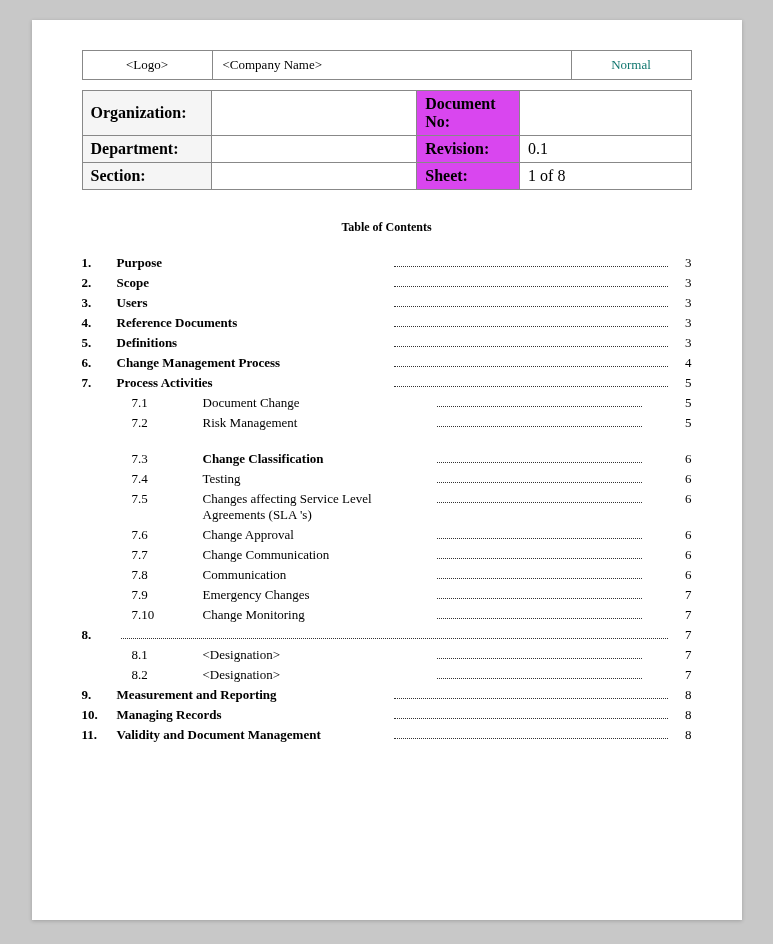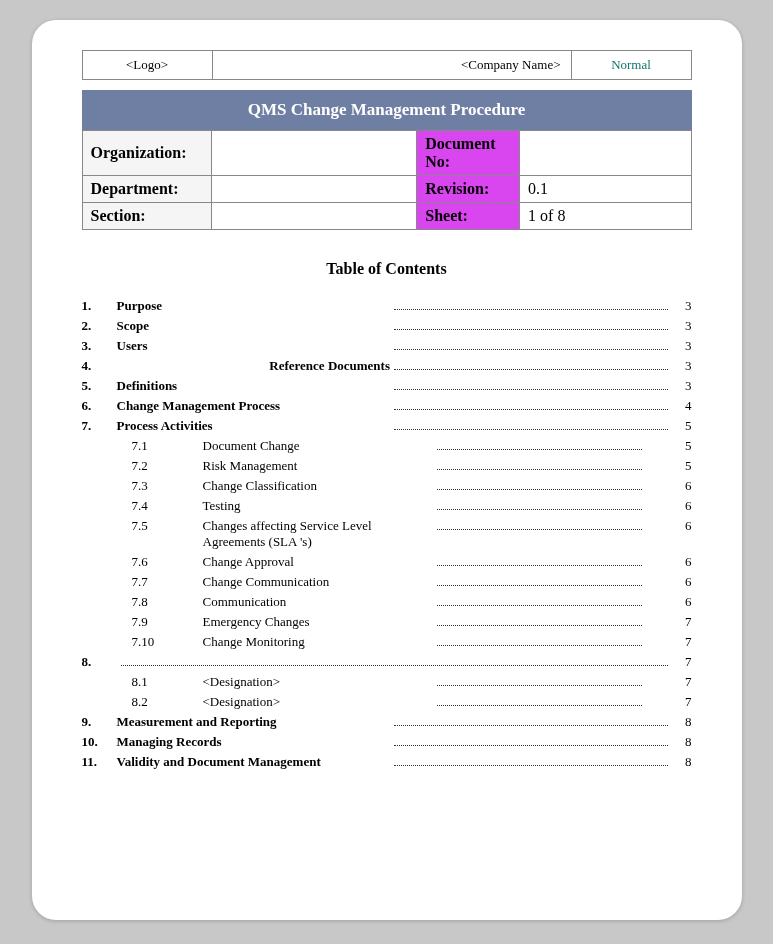--- a/index.html
+++ b/index.html
@@ -17,21 +17,20 @@
       font-family: 'Times New Roman', Times, serif;
       padding: 20px 0;
     }
 
     .page {
       background: #ffffff;
       width: 710px;
       min-height: 900px;
       padding: 30px 50px;
       box-shadow: 0 1px 4px rgba(0,0,0,0.2);
-      border-radius: 24px;
     }
 
     
     .header-table {
       width: 100%;
       border-collapse: collapse;
       margin-bottom: 10px;
     }
 
     .header-table td {
@@ -39,21 +38,21 @@
       padding: 6px 10px;
       font-size: 13px;
     }
 
     .header-logo {
       width: 130px;
       text-align: center;
     }
 
     .header-company {
-      text-align: right;
+      text-align: left;
     }
 
     .header-normal {
       width: 120px;
       text-align: center;
       color: #0f766e;
     }
 
     
     .title-bar {
@@ -95,21 +94,21 @@
       background: #d946ef;
     }
 
     .info-value2 {
       width: 150px;
     }
 
     
     .toc-title {
       text-align: center;
-      font-size: 16px;
+      font-size: 12px;
       font-weight: bold;
       margin-bottom: 20px;
       font-family: 'Times New Roman', Times, serif;
     }
 
     .toc-list {
       list-style: none;
       padding: 0;
     }
 
@@ -171,23 +170,20 @@
       <td class="header-company">
         <span>&lt;Company Name&gt;</span>
       </td>
       <td class="header-normal">
         <span>Normal</span>
       </td>
     </tr>
   </tbody>
     </table>
 
-  <div class="title-bar">
-    <span>QMS Change Management Procedure</span>
-  </div>
 
   <table class="info-table">
     <tbody>
         <tr>
       <td class="info-label">Organization:</td>
       <td class="info-value"></td>
       <td class="info-label2">Document No:</td>
       <td class="info-value2"></td>
     </tr>
     <tr>
@@ -221,21 +217,21 @@
           <span class="toc-page">3</span>
         </li>
         <li class="toc-item">
           <span class="toc-number">3.</span>
           <span class="toc-label" style="font-weight: bold;">Users</span>
           <span class="toc-dots"></span>
           <span class="toc-page">3</span>
         </li>
         <li class="toc-item">
           <span class="toc-number">4.</span>
-          <span class="toc-label" style="font-weight: bold; text-align: right;">Reference Documents</span>
+          <span class="toc-label" style="font-weight: bold;">Reference Documents</span>
           <span class="toc-dots"></span>
           <span class="toc-page">3</span>
         </li>
         <li class="toc-item">
           <span class="toc-number">5.</span>
           <span class="toc-label" style="font-weight: bold;">Definitions</span>
           <span class="toc-dots"></span>
           <span class="toc-page">3</span>
         </li>
         <li class="toc-item">
@@ -257,21 +253,21 @@
           <span class="toc-page">5</span>
         </li>
         <li class="toc-item sub">
           <span class="toc-number">7.2</span>
           <span class="toc-label" style="font-weight: normal;">Risk Management</span>
           <span class="toc-dots"></span>
           <span class="toc-page">5</span>
         </li>
         <li class="toc-item sub">
           <span class="toc-number">7.3</span>
-          <span class="toc-label" style="font-weight: normal;">Change Classification</span>
+          <span class="toc-label" style="font-weight: bold; margin-top: 16px;">Change Classification</span>
           <span class="toc-dots"></span>
           <span class="toc-page">6</span>
         </li>
         <li class="toc-item sub">
           <span class="toc-number">7.4</span>
           <span class="toc-label" style="font-weight: normal;">Testing</span>
           <span class="toc-dots"></span>
           <span class="toc-page">6</span>
         </li>
         <li class="toc-item sub">

